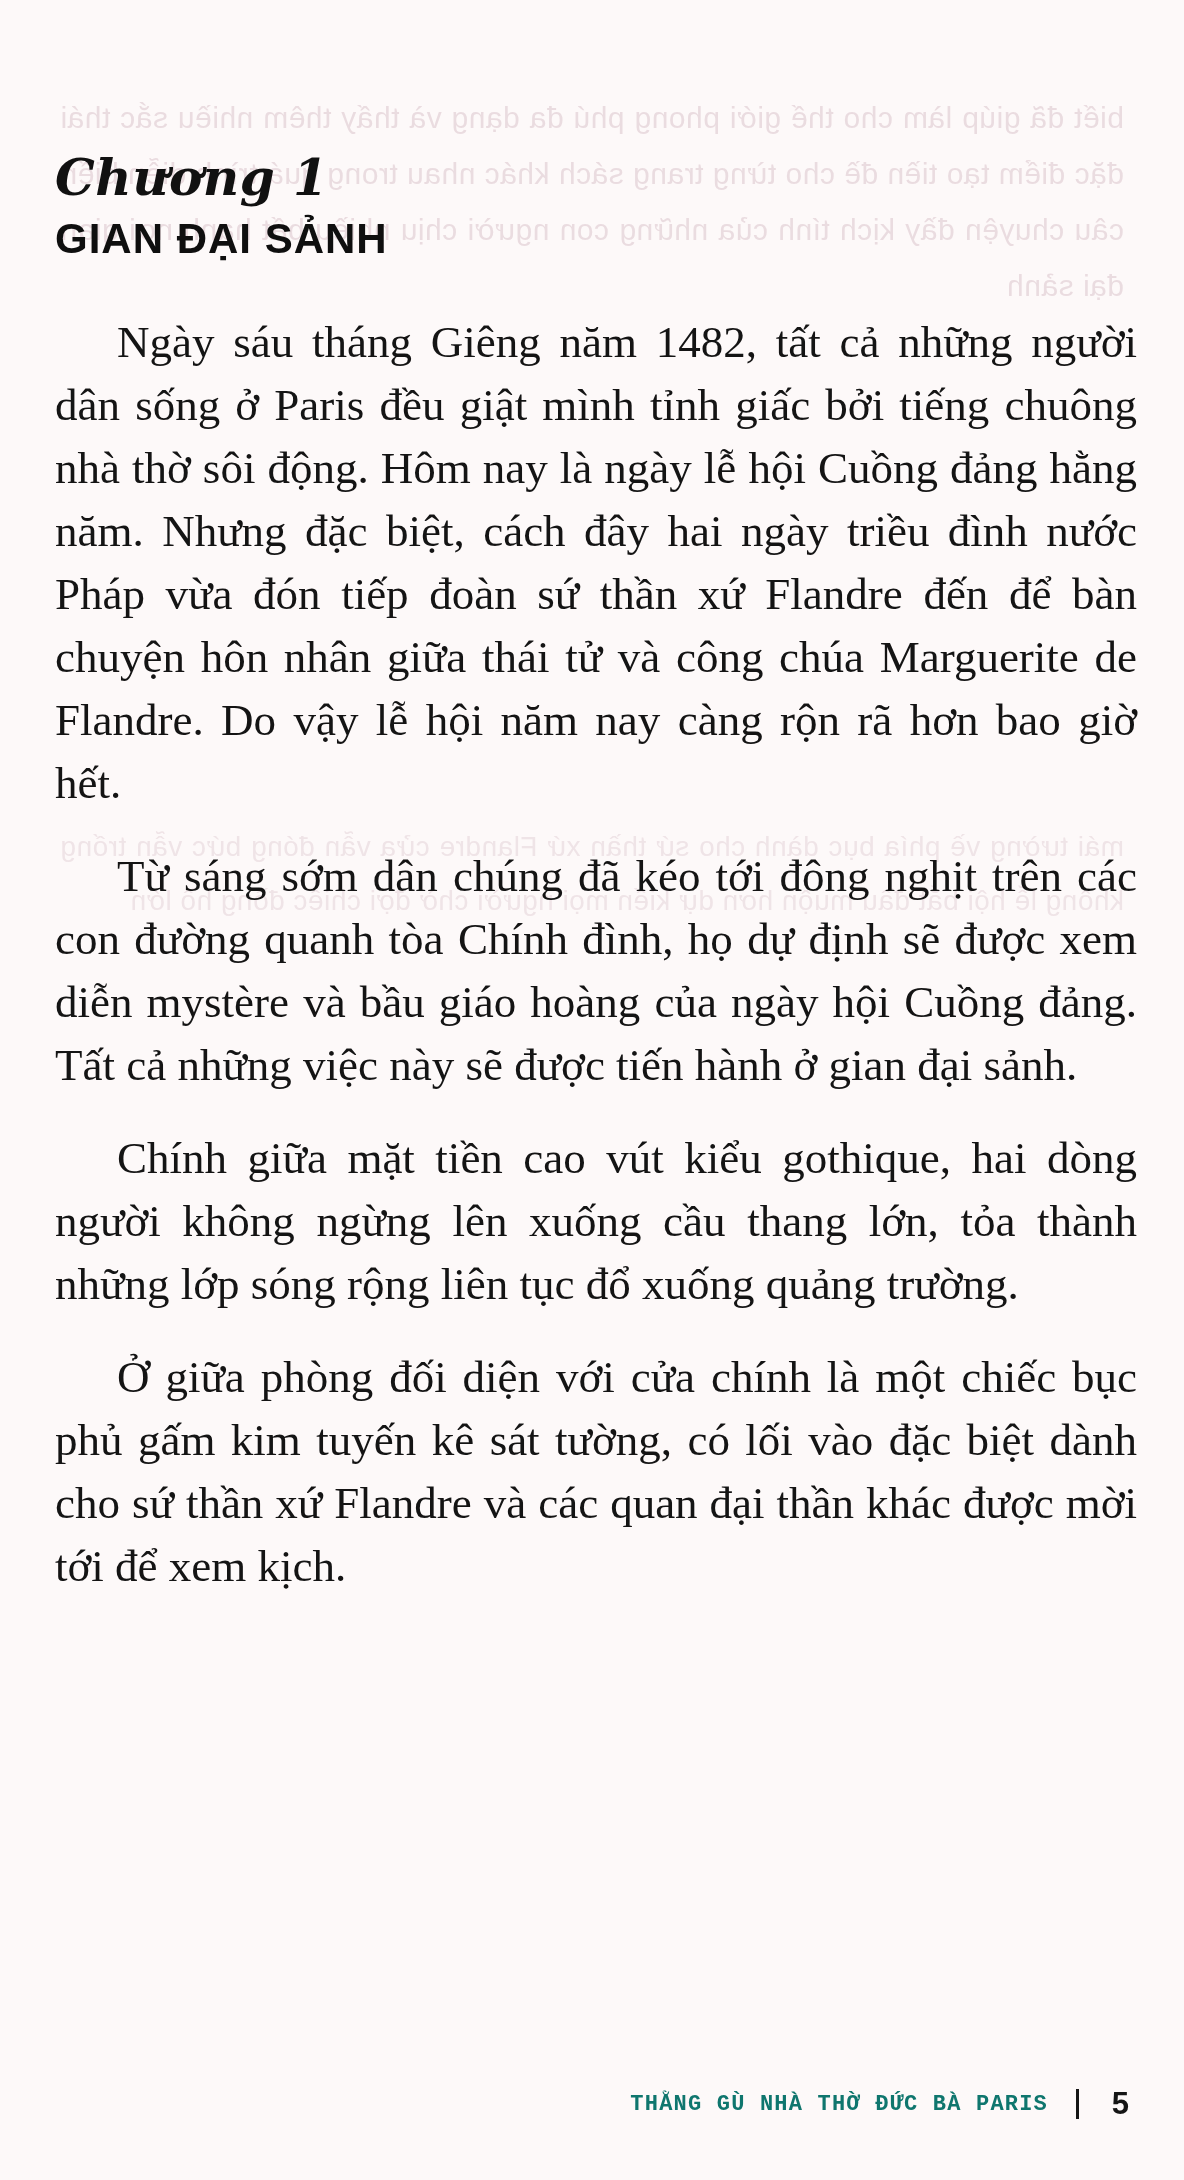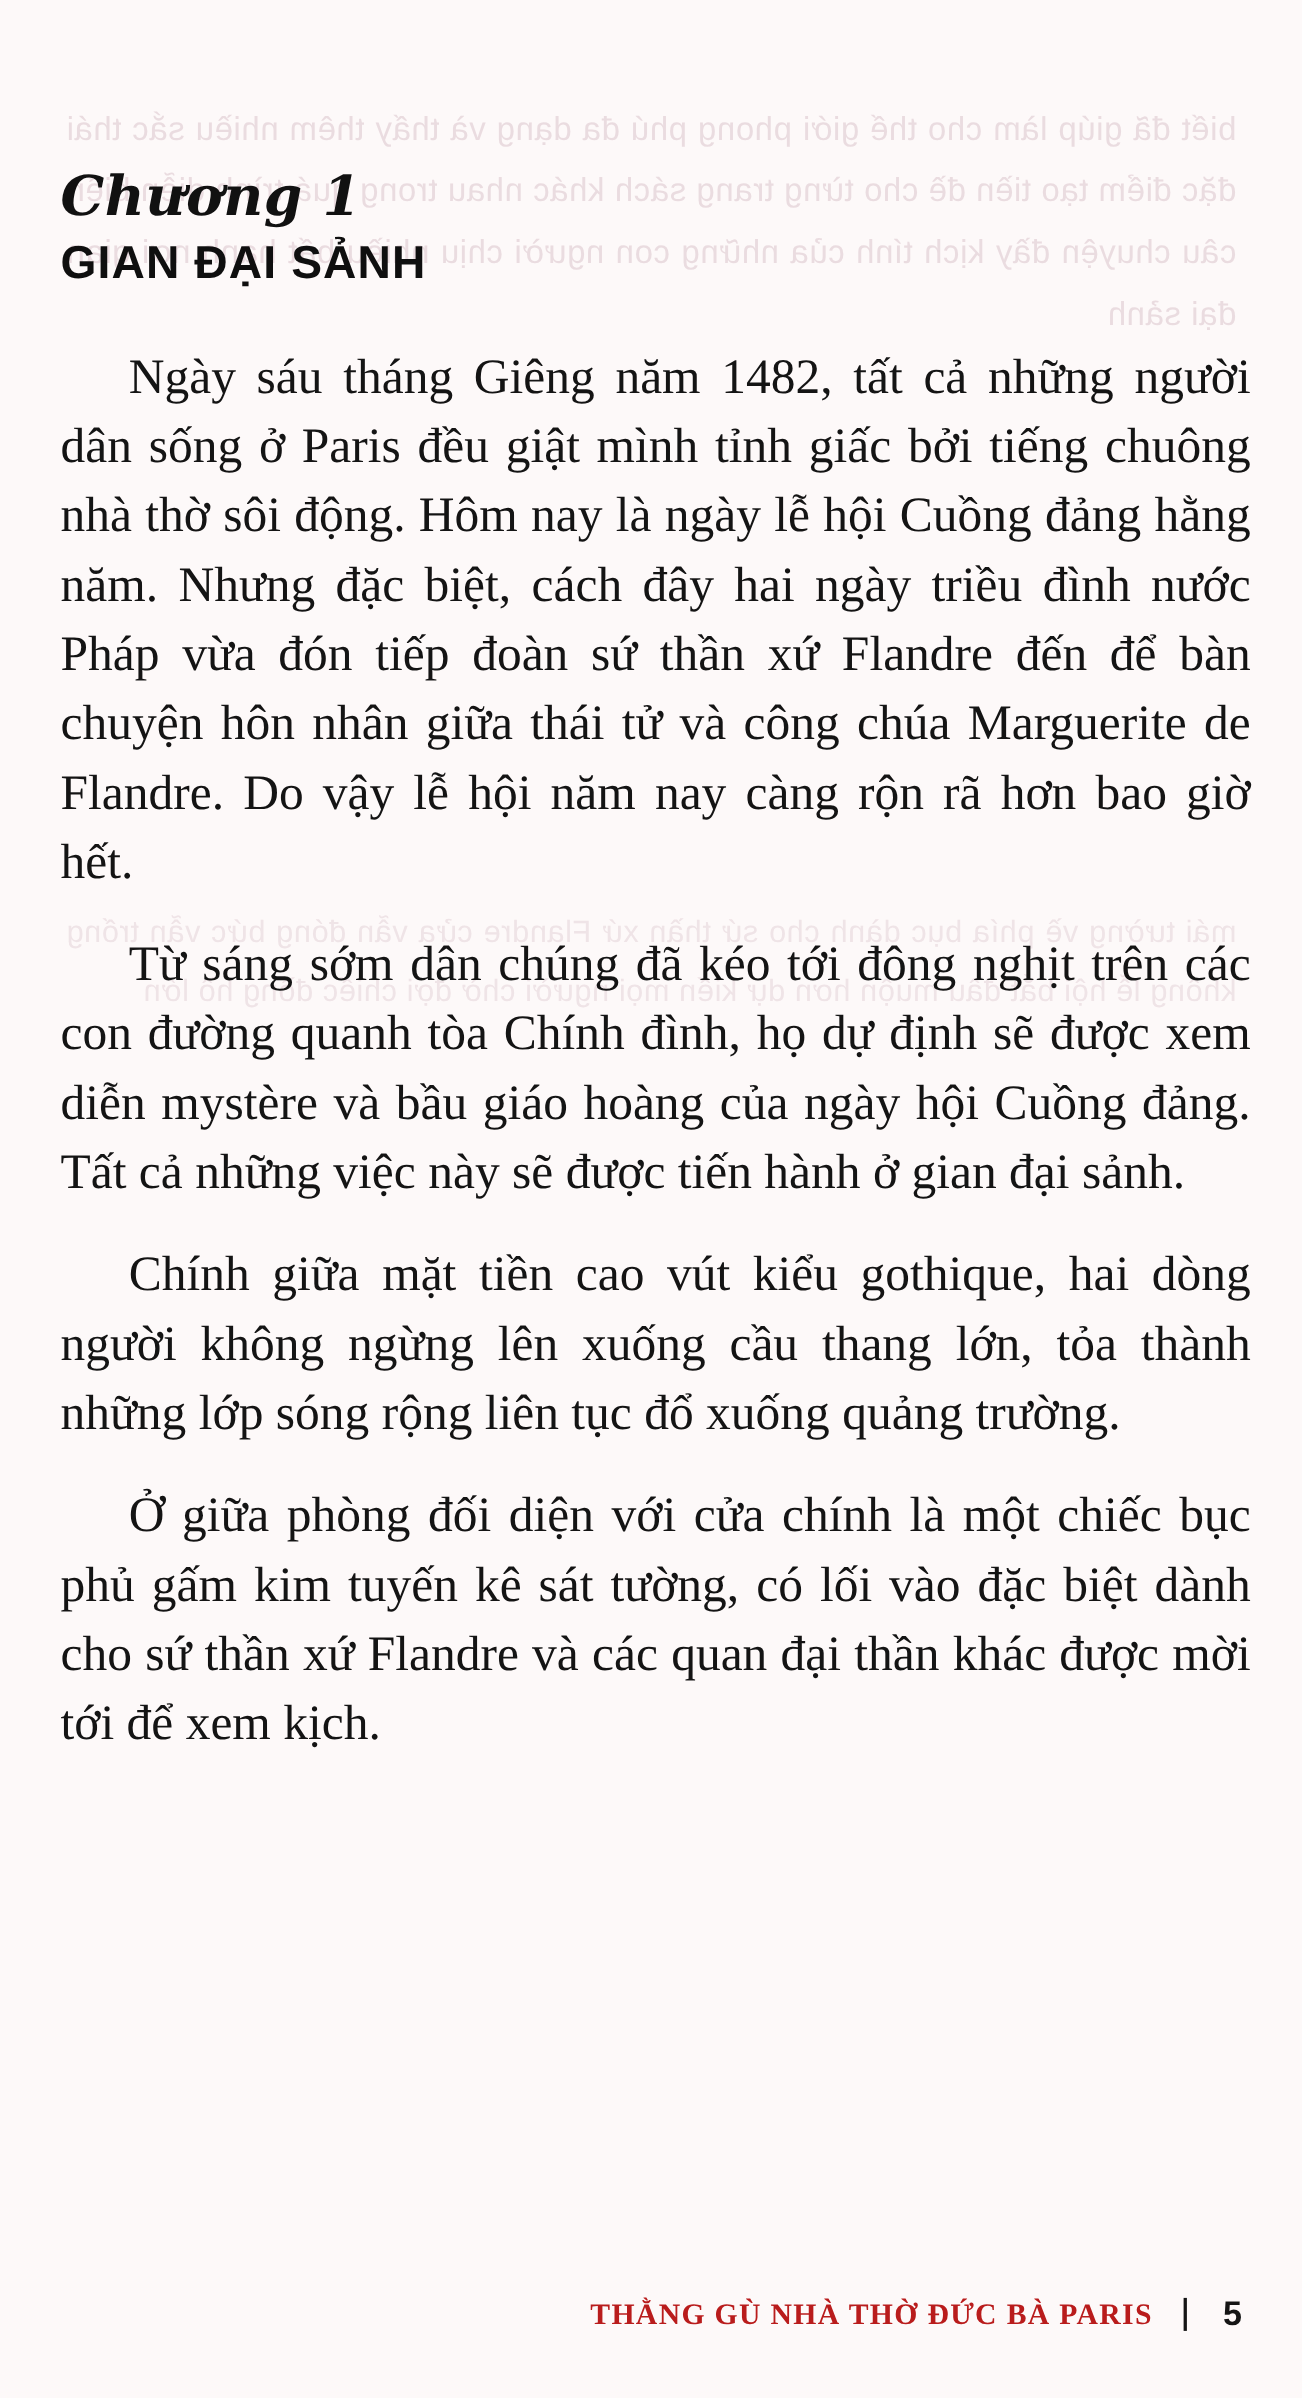--- a/index.html
+++ b/index.html
@@ -90,25 +90,25 @@
     position: absolute;
     left: 55px;
     right: 55px;
     bottom: 58px;
     display: flex;
     align-items: center;
     justify-content: flex-end;
     gap: 18px;
   }
   .footer-title {
-    font-family: Liberation Serif, serif;
+    font-family: Liberation Mono, monospace;
     font-weight: 700;
-    font-size: 27px;
+    font-size: 22px;
     letter-spacing: 1.2px;
-    color: #b91c1c;
+    color: #0f766e;
   }
   .footer-sep {
     display: inline-block;
     width: 3px;
     height: 30px;
     background: #151515;
     margin: 0 6px 0 10px;
   }
   .footer-page {
     font-family: "Liberation Sans", sans-serif;

